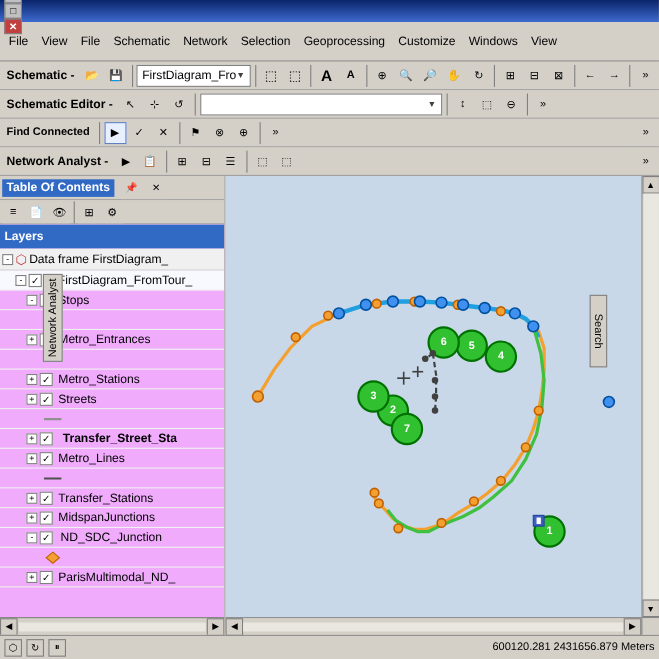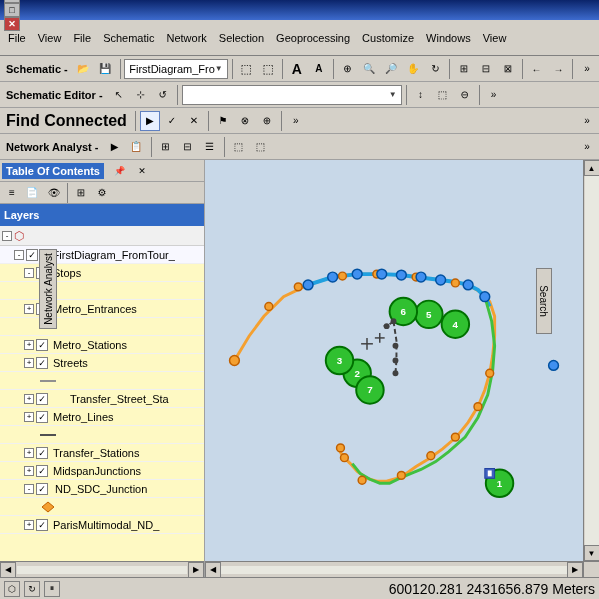--- a/index.html
+++ b/index.html
@@ -124,21 +124,21 @@
       border-bottom: 1px solid #a0a0a0;
       display: flex; align-items: center;
       padding: 0 2px; gap: 1px;
     }
 
     
     #layers-section {
       flex: 1;
       overflow-y: auto;
       overflow-x: hidden;
-      background: #fef9c3;
+      background: #f0abfc;
     }
 
     .layers-header {
       height: 22px;
       background: #316ac5;
       color: white;
       display: flex; align-items: center;
       padding: 0 4px;
       font-weight: bold;
       font-size: 11px;
@@ -374,21 +374,21 @@
   </div>
   <div class="toolbar-separator"></div>
   <div class="toolbar-btn">↕</div>
   <div class="toolbar-btn">⬚</div>
   <div class="toolbar-btn">⊖</div>
   <div class="toolbar-separator"></div>
   <div class="toolbar-btn">»</div>
 </div>
 
 <div class="toolbar-row">
-  <span class="toolbar-label" style="font-size:16px;font-weight:bold;">Find Connected</span>
+  <span class="toolbar-label" style="font-size:10px;font-weight:bold;">Find Connected</span>
   <div class="toolbar-separator"></div>
   <div class="toolbar-btn" style="background:#e8f0ff;border:1px solid #6080c0;">▶</div>
   <div class="toolbar-btn">✓</div>
   <div class="toolbar-btn">✕</div>
   <div class="toolbar-separator"></div>
   <div class="toolbar-btn">⚑</div>
   <div class="toolbar-btn">⊗</div>
   <div class="toolbar-btn">⊕</div>
   <div class="toolbar-separator"></div>
   <div class="toolbar-btn">»</div>
@@ -435,20 +435,21 @@
     </div>
 
     <div id="layers-section">
       <div class="layers-header">
         <span>Layers</span>
       </div>
 
       <div class="toc-frame-header">
         <span class="expand-btn" style="width:10px;height:10px;border:1px solid #808080;display:inline-flex;align-items:center;justify-content:center;font-size:8px;cursor:pointer;background:white;margin-right:2px;">-</span>
         <span style="color:#c04040;margin-right:2px;font-size:12px;">⬡</span>
+        <span style="font-size:11px;overflow:hidden;">Data frame FirstDiagram_</span>
       </div>
 
       <div class="toc-item" style="padding-left:14px;background:#f8f8ff;">
         <span class="expand-btn">-</span>
         <div class="checkbox">✓</div>
         <span style="color:#c04040;font-size:11px;margin-right:2px;">⬡</span>
         <span>FirstDiagram_FromTour_</span>
       </div>
 
       <div class="toc-item" style="padding-left:24px;">
@@ -488,21 +489,21 @@
       </div>
       <div class="toc-item" style="padding-left:40px;">
         <svg width="16" height="14">
             <line x1="0" y1="7" x2="16" y2="7" stroke="#909090" stroke-width="2"></line>
           </svg>
       </div>
 
       <div class="toc-item" style="padding-left:24px;">
         <span class="expand-btn">+</span>
         <div class="checkbox">✓</div>
-        <span style="margin-left:19px;">Transfer_Street_Sta</span>
+        <span style="margin-left:6px;font-weight:bold;">Transfer_Street_Sta</span>
       </div>
 
       <div class="toc-item" style="padding-left:24px;">
         <span class="expand-btn">+</span>
         <div class="checkbox">✓</div>
         <span style="margin-left:2px;">Metro_Lines</span>
       </div>
       <div class="toc-item" style="padding-left:40px;">
         <svg width="16" height="14">
             <line x1="0" y1="7" x2="16" y2="7" stroke="#505050" stroke-width="2"></line>
@@ -668,14 +669,14 @@
       </div>
       <div style="width:16px;background:#d4d0c8;border-left:1px solid #808080;"></div>
     </div>
   </div>
 </div>
 
 <div id="status-bar">
   <div class="status-btn">⬡</div>
   <div class="status-btn">↻</div>
   <div class="status-btn">⏸</div>
-  <span style="margin-left:auto;font-size:14px;">600120.281  2431656.879 Meters</span>
+  <span style="margin-left:auto;font-size:10px;">600120.281  2431656.879 Meters</span>
 </div>
 
 </body></html>

